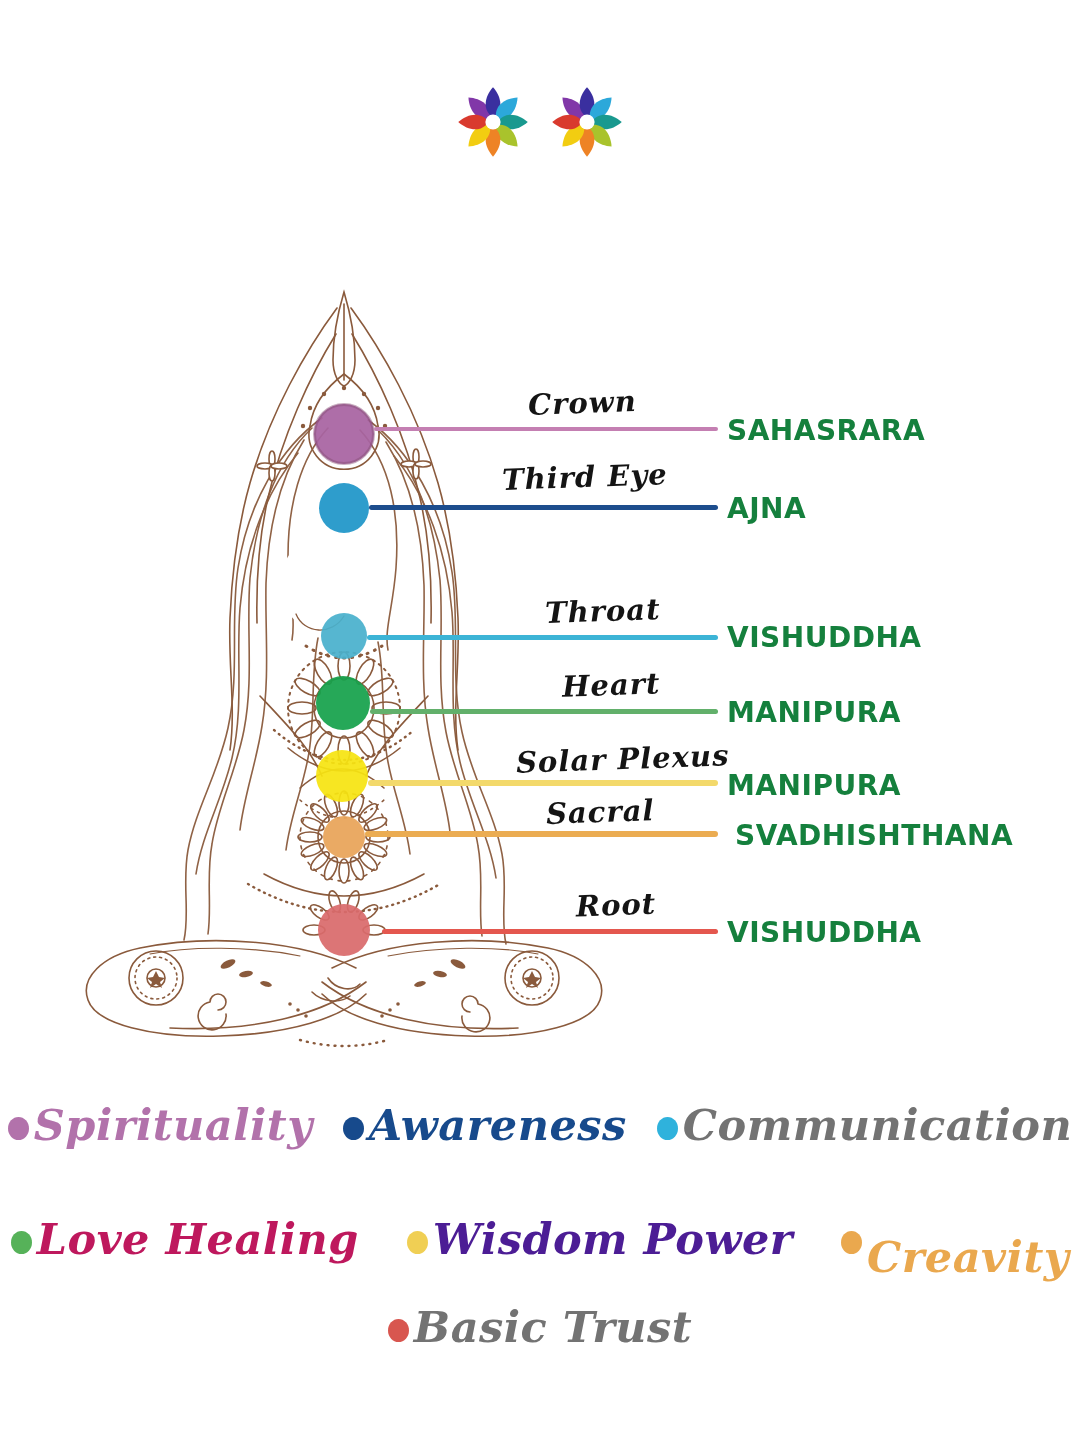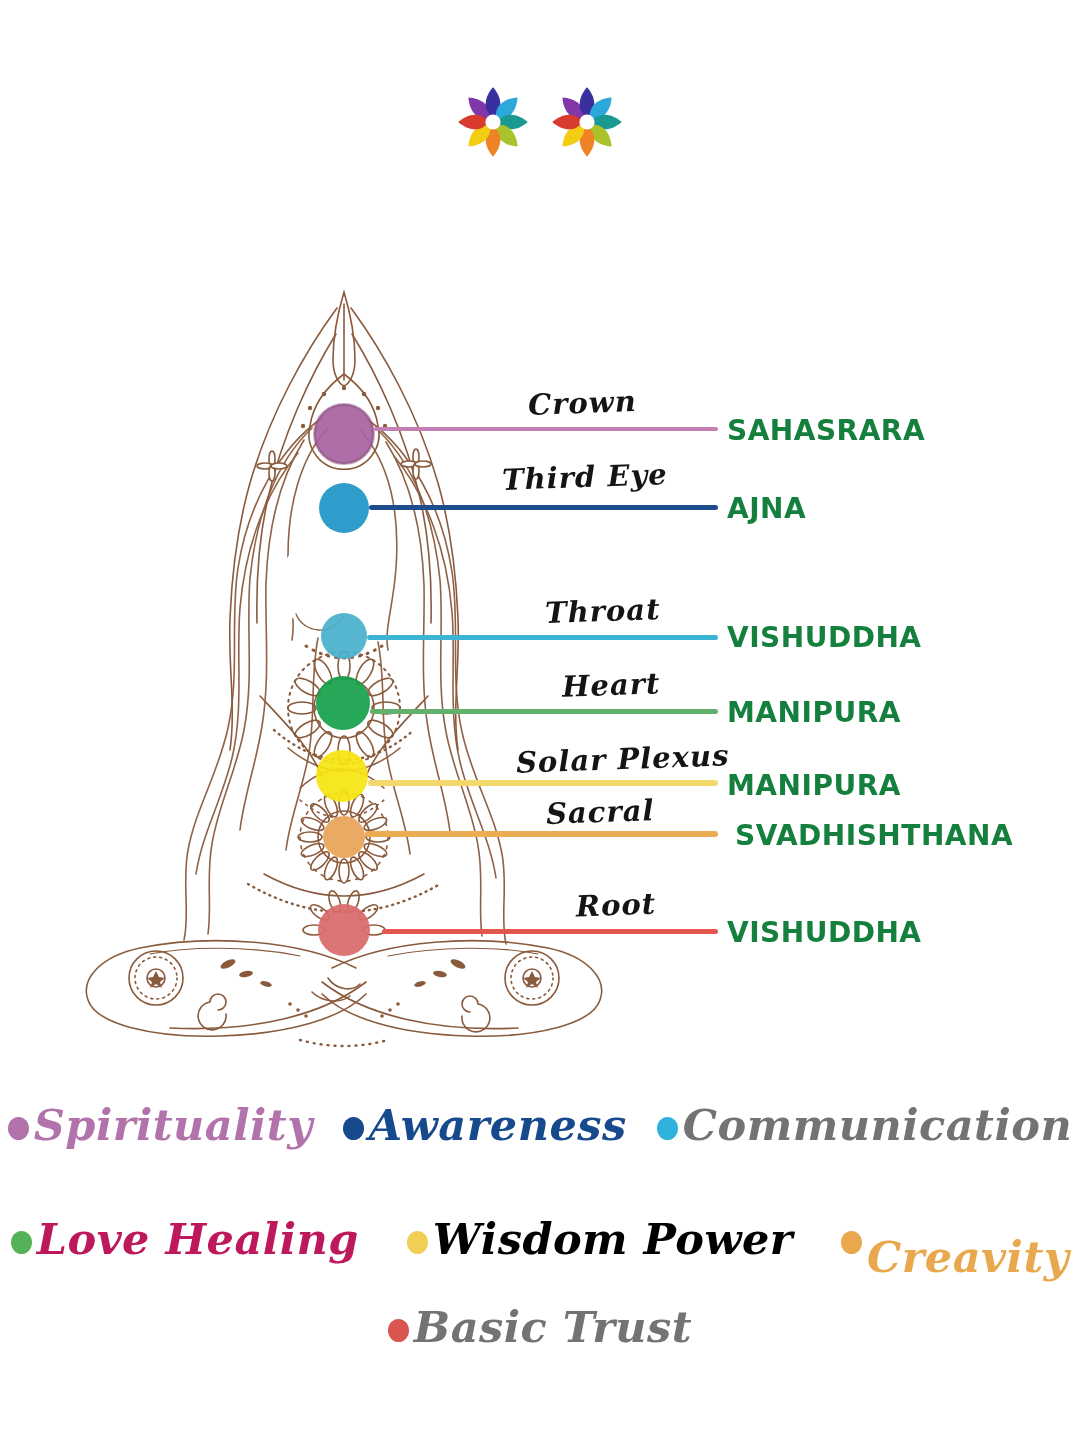--- a/index.html
+++ b/index.html
@@ -402,21 +402,21 @@
     </span>
   </div>
 
   <div class="kw-row kw-row-2">
     <span class="kw">
       <span class="kw-bullet" style="background-color: rgb(86, 178, 89);"></span>
       <span class="kw-text" style="color: #be185d;">Love Healing</span>
     </span>
     <span class="kw">
       <span class="kw-bullet" style="background-color: rgb(240, 207, 84);"></span>
-      <span class="kw-text" style="color: #000000;">Wisdom Power</span>
+      <span class="kw-text" style="color: #4c1d95;">Wisdom Power</span>
     </span>
     <span class="kw">
       <span class="kw-bullet" style="background-color: rgb(234, 168, 78);"></span>
       <span class="kw-text" style="color: rgb(234, 168, 78); margin-top: 36px;">Creavity</span>
     </span>
   </div>
 
   <div class="kw-row kw-row-3">
     <span class="kw">
       <span class="kw-bullet" style="background-color: rgb(216, 86, 79);"></span>

